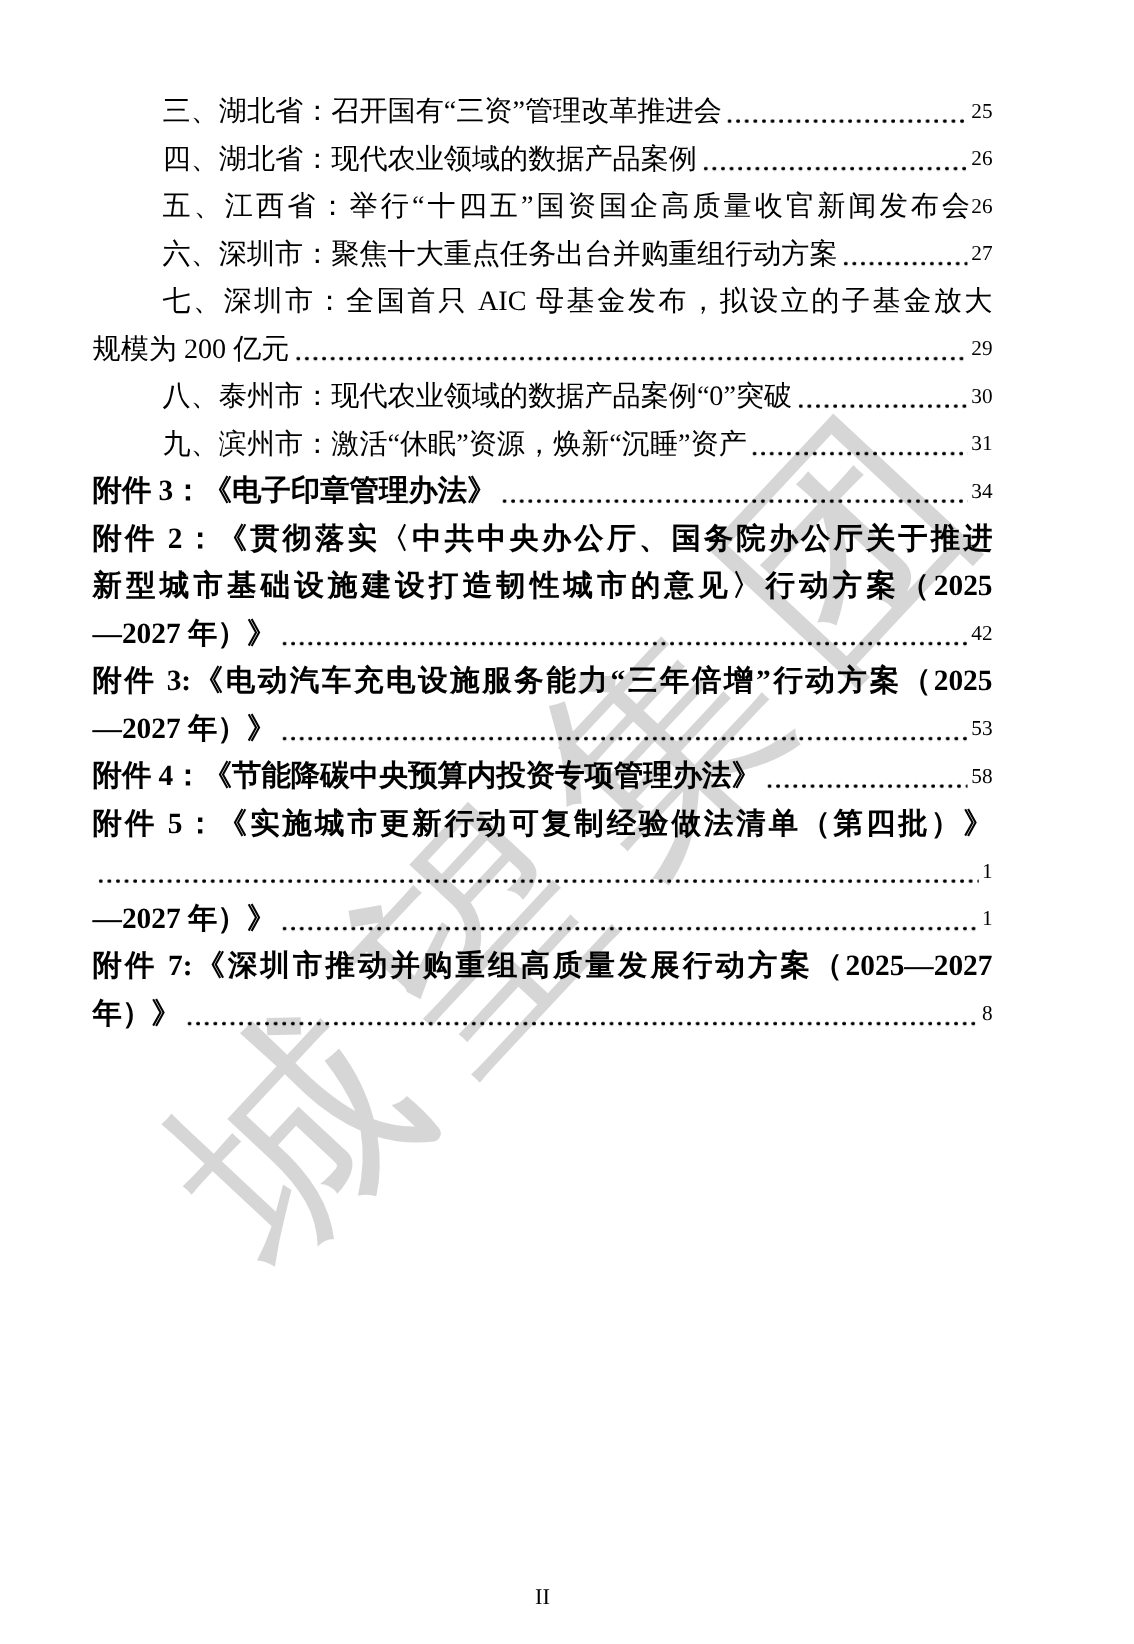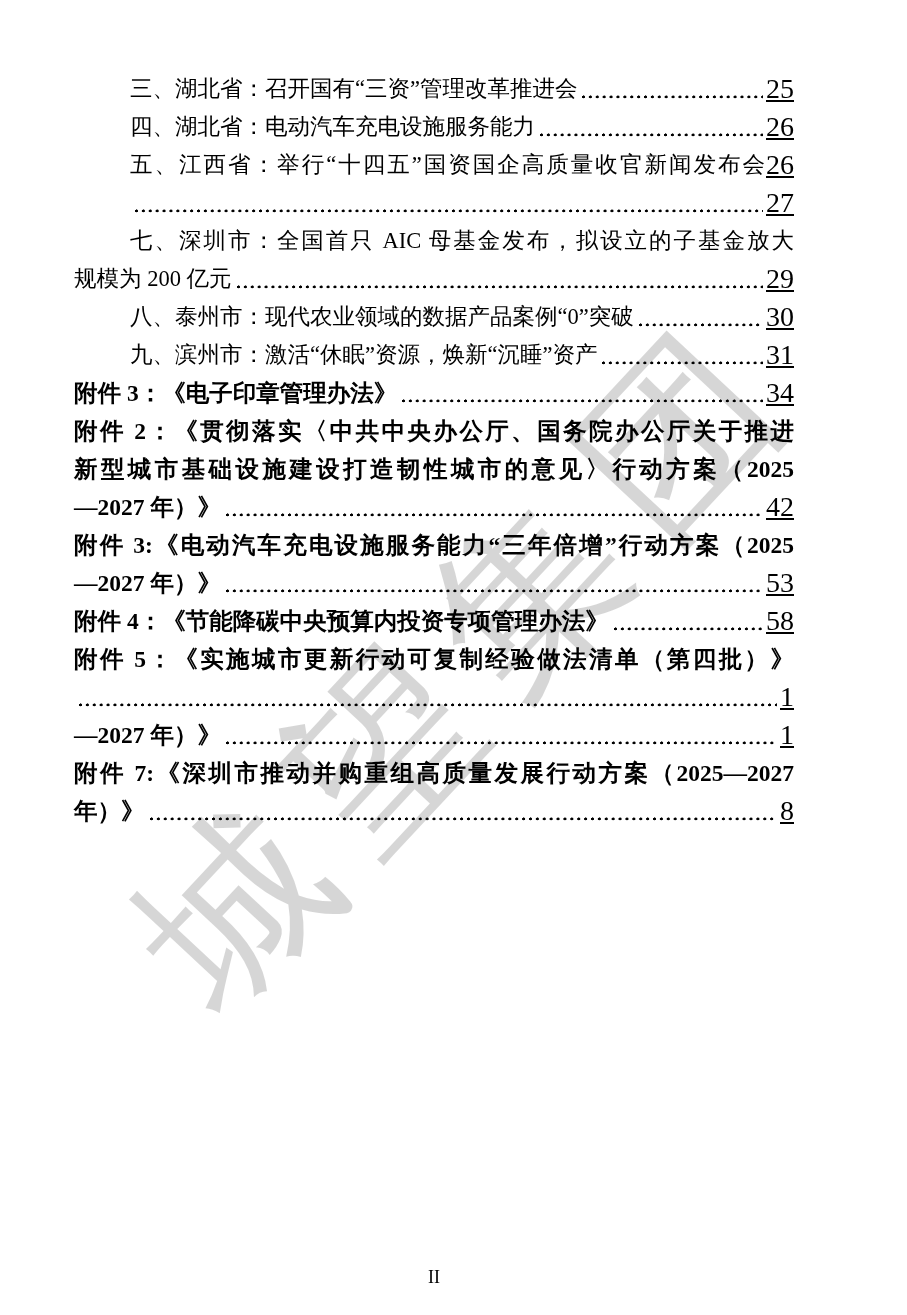--- a/index.html
+++ b/index.html
@@ -56,22 +56,21 @@
     position:absolute;
     left:5px;right:2px;bottom:9px;
     height:4px;
     background-image:radial-gradient(circle at 1.6px 1.9px,#000 1.25px,rgba(0,0,0,0) 1.7px);
     background-size:6.9px 4px;
     background-repeat:repeat-x;
   }
   .pg{
     margin-left:1px;
     font-weight:400;
-    font-size:28px;
-    text-decoration:underline;
+    font-size:17px;
   }
   .footer{
     position:absolute;
     left:74px;width:720px;top:1258px;
     line-height:38px;
     text-align:center;
     font-size:18px;
     z-index:1;
   }
 </style>
@@ -84,31 +83,32 @@
 
   <div class="content">
 
     <div class="row indent">
       <span class="txt">三、湖北省：召开国有“三资”管理改革推进会</span>
       <span class="leader"></span>
       <span class="pg">25</span>
     </div>
 
     <div class="row indent">
-      <span class="txt">四、湖北省：电动汽车充电设施服务能力</span>
+      <span class="txt">四、湖北省：现代农业领域的数据产品案例</span>
       <span class="leader"></span>
       <span class="pg">26</span>
     </div>
 
     <div class="row indent fill">
       <span class="txt">五、江西省：举行“十四五”国资国企高质量收官新闻发布会</span>
       <span class="pg">26</span>
     </div>
 
     <div class="row indent">
+      <span class="txt">六、深圳市：聚焦十大重点任务出台并购重组行动方案</span>
       <span class="leader"></span>
       <span class="pg">27</span>
     </div>
 
     <div class="row indent fill">
       <span class="txt">七、深圳市：全国首只 AIC 母基金发布，拟设立的子基金放大</span>
     </div>
 
     <div class="row">
       <span class="txt">规模为 200 亿元</span>

